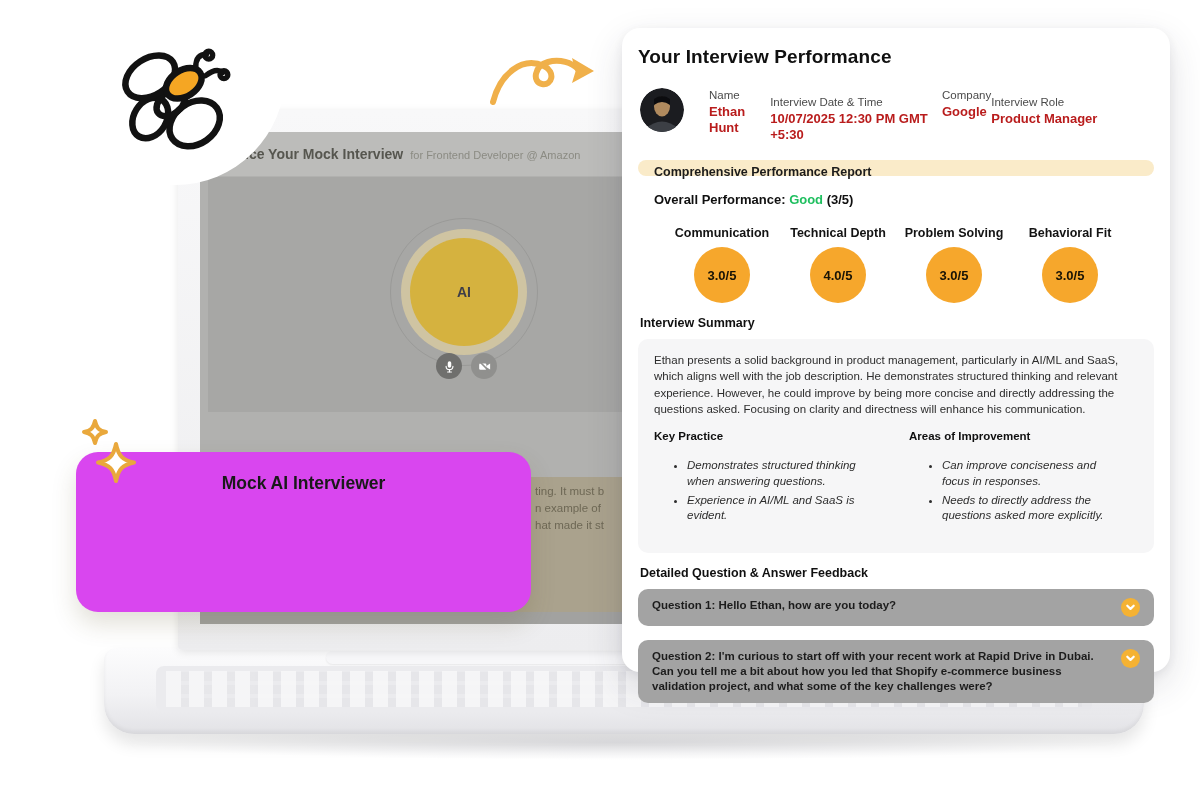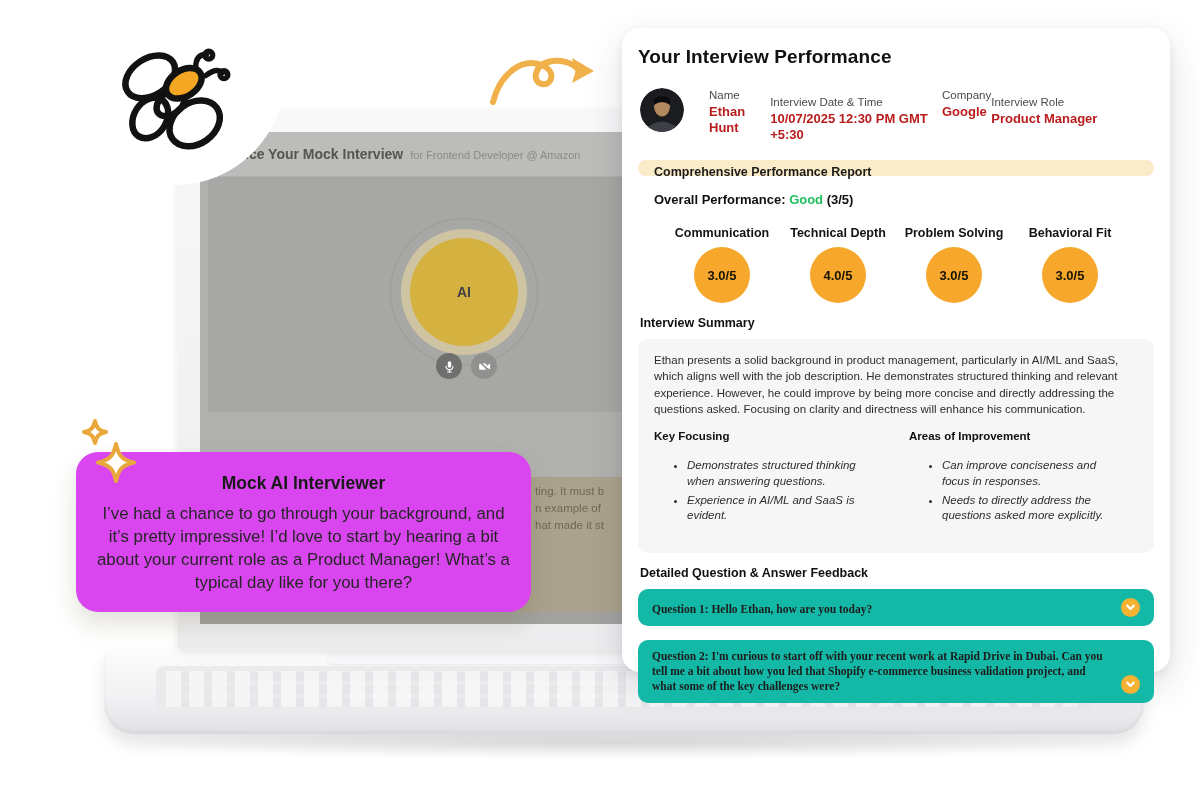--- a/index.html
+++ b/index.html
@@ -86,22 +86,22 @@
     display:flex;align-items:center;justify-content:center;
     font-size:13px;font-weight:bold;color:#181305;}
   .sec-heading{font-size:12.5px;font-weight:bold;color:#101010;margin:0 2px 9px;}
   .summary-box{background:#f6f6f7;border-radius:10px;padding:13px 16px;margin-bottom:13px;}
   .summary-text{font-size:11.5px;line-height:1.42;color:#2d2d2d;margin:0 0 13px;}
   .cols{display:flex;gap:26px;}
   .col{flex:1;}
   .col-h{font-size:11.5px;font-weight:bold;color:#101010;margin-bottom:3px;}
   .col ul{margin:16px;padding-left:17px;font-style:italic;}
   .col li{font-size:11.5px;line-height:1.36;color:#2d2d2d;margin-bottom:3px;}
-  .qrow{background:#14b8a6;border-radius:10px;padding:9px 14px;display:flex;align-items:flex-end;
-    gap:14px;margin-bottom:14px;cursor:pointer;font-family:Liberation Serif, serif;}
+  .qrow{background:#a3a3a3;border-radius:10px;padding:9px 14px;display:flex;align-items:flex-start;
+    gap:14px;margin-bottom:14px;cursor:pointer;}
   .qtext{flex:1;font-size:11.5px;font-weight:bold;line-height:1.32;color:#1c1c1c;}
   .chev{width:19px;height:19px;border-radius:50%;background:#f5b233;flex:none;
     display:flex;align-items:center;justify-content:center;}
 </style>
 </head>
 <body>
 
 <div class="abs floor-shadow"></div>
 
 <div class="abs laptop-base">
@@ -173,21 +173,20 @@
 
 <svg class="abs sparkles" width="62" height="74" viewBox="0 0 62 74">
   <g fill="#fff" stroke="#E9A83C" stroke-width="4" stroke-linejoin="round">
     <path d="M15 3C16.5 10 19 12.5 26 14 19 15.5 16.5 18 15 25 13.5 18 11 15.5 4 14 11 12.5 13.5 10 15 3Z"></path>
     <path d="M36 26C38.5 38 42.5 42 54 44.5 42.5 47 38.5 51 36 63 33.5 51 29.5 47 18 44.5 29.5 42 33.5 38 36 26Z"></path>
   </g>
 </svg>
 
 <div class="abs bubble">
   <div class="bubble-title">Mock AI Interviewer</div>
-  <div class="bubble-body">I’ve had a chance to go through your background, and it’s pretty impressive! I’d love to start by hearing a bit about your current role as a Product Manager! What’s a typical day like for you there?</div>
 </div>
 
 <section class="abs card">
   <h1 class="card-title">Your Interview Performance</h1>
 
   <div class="profile">
     <div class="avatar">
       <svg width="44" height="44" viewBox="0 0 44 44">
         <circle cx="22" cy="22" r="22" fill="#1b1c20"></circle>
         <ellipse cx="22" cy="18.5" rx="8" ry="10" fill="#b08a5e"></ellipse>
@@ -247,21 +246,21 @@
         </div>
     </div>
   </div>
 
   <div class="sec-heading">Interview Summary</div>
 
   <div class="summary-box">
     <p class="summary-text">Ethan presents a solid background in product management, particularly in AI/ML and SaaS, which aligns well with the job description. He demonstrates structured thinking and relevant experience. However, he could improve by being more concise and directly addressing the questions asked. Focusing on clarity and directness will enhance his communication.</p>
     <div class="cols">
       <div class="col">
-        <div class="col-h">Key Focusing</div>
+        <div class="col-h">Key Practice</div>
         <ul>
           <li>Demonstrates structured thinking when answering questions.</li>
           <li>Experience in AI/ML and SaaS is evident.</li>
         </ul>
       </div>
       <div class="col">
         <div class="col-h">Areas of Improvement</div>
         <ul>
           <li>Can improve conciseness and focus in responses.</li>
           <li>Needs to directly address the questions asked more explicitly.</li>

